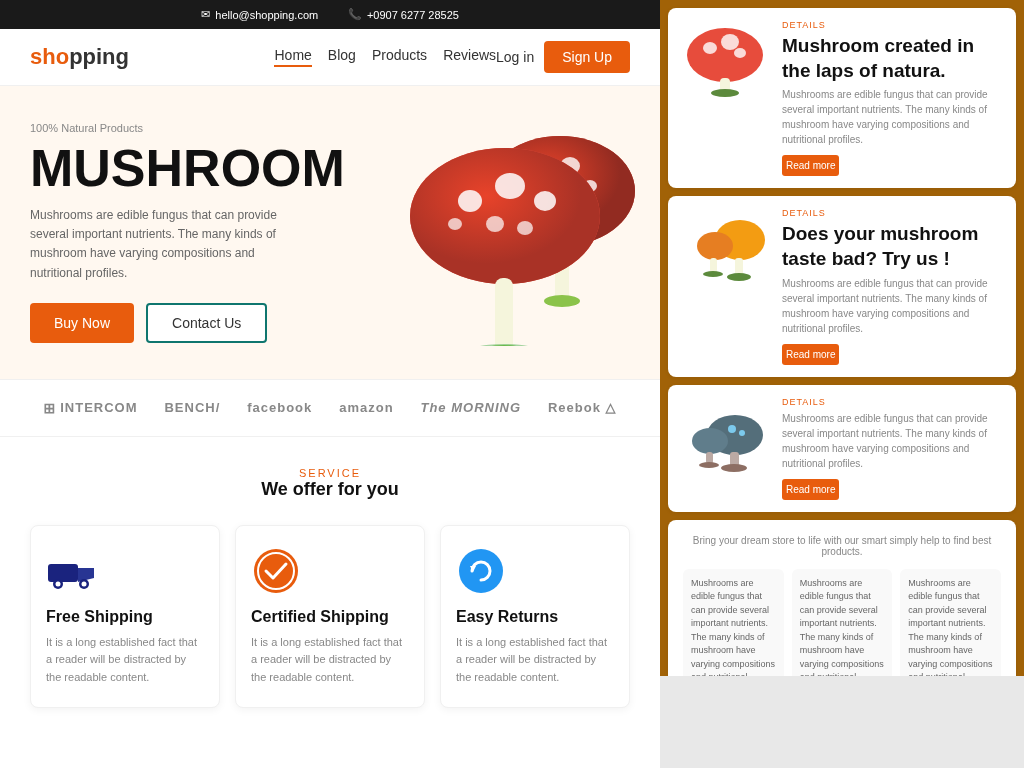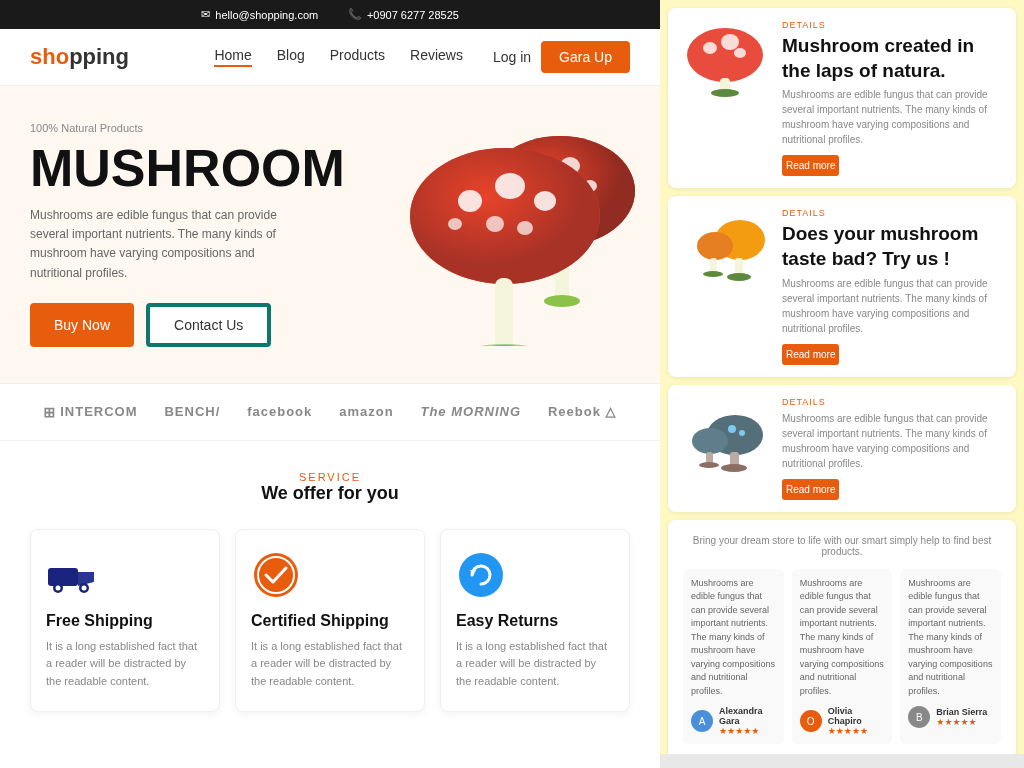--- a/index.html
+++ b/index.html
@@ -9,54 +9,54 @@
     .left-panel { width: 660px; height: 768px; overflow-y: auto; background: #fff; flex-shrink: 0; }
 
     
     .top-bar { background: #1a1a1a; color: #fff; font-size: 11px; padding: 8px 20px; display: flex; justify-content: center; gap: 30px; }
     .top-bar-item { display: flex; align-items: center; gap: 5px; }
 
     
     .nav { display: flex; align-items: center; padding: 12px 30px; border-bottom: 1px solid #f0f0f0; }
     .logo { font-size: 22px; font-weight: bold; color: #e85c0d; margin-right: auto; }
     .logo span { color: #333; }
-    .nav-links { display: flex; gap: 25px; margin-right: 30px; }
+    .nav-links { display: flex; gap: 16px; }
     .nav-links a { text-decoration: none; color: #333; font-size: 14px; }
     .nav-links a.active { color: #333; border-bottom: 2px solid #e85c0d; padding-bottom: 2px; }
     .nav-btn-login { background: none; border: none; cursor: pointer; font-size: 14px; color: #333; margin-right: 10px; }
     .nav-btn-signup { background: #e85c0d; color: #fff; border: none; padding: 8px 18px; border-radius: 4px; cursor: pointer; font-size: 14px; }
 
     
     .hero { background: #fff8f0; padding: 36px 30px; position: relative; min-height: 280px; overflow: hidden; }
     .hero-badge { font-size: 11px; color: #888; margin-bottom: 8px; }
     .hero-title { font-size: 52px; font-weight: 900; color: #111; margin-bottom: 12px; line-height: 1; }
     .hero-desc { font-size: 12px; color: #666; line-height: 1.6; max-width: 280px; margin-bottom: 20px; }
     .hero-btns { display: flex; gap: 12px; }
     .btn-buy { background: #e85c0d; color: #fff; border: none; padding: 10px 24px; border-radius: 4px; cursor: pointer; font-size: 14px; }
-    .btn-contact { background: #fff; color: #333; border: 4px solid #0f766e; padding: 10px 24px; border-radius: 4px; cursor: pointer; font-size: 14px; }
+    .btn-contact { background: #fff; color: #333; border: 2px solid #0f766e; padding: 10px 24px; border-radius: 4px; cursor: pointer; font-size: 14px; }
     .hero-img { position: absolute; right: 0; top: -10px; width: 320px; height: 280px; display: flex; align-items: center; justify-content: center; }
     
     .mushroom-hero { width: 280px; height: 260px; }
 
     
     .brands { display: flex; align-items: center; justify-content: space-around; padding: 20px 30px; border-top: 1px solid #f0f0f0; border-bottom: 1px solid #f0f0f0; }
     .brand { font-size: 13px; font-weight: bold; color: #888; letter-spacing: 1px; display: flex; align-items: center; gap: 4px; }
 
     
     .service-section { padding: 30px 30px 20px; text-align: center; }
     .service-label { font-size: 11px; color: #e85c0d; letter-spacing: 2px; text-transform: uppercase; margin-bottom: 0; }
     .service-title { font-size: 18px; font-weight: bold; color: #111; margin-bottom: 25px; }
     .service-cards { display: flex; gap: 15px; }
     .service-card { flex: 1; background: #fff; border: 1px solid #f0f0f0; border-radius: 8px; padding: 20px 15px; text-align: left; box-shadow: 0 2px 8px rgba(0,0,0,0.05); }
     .service-icon { width: 50px; height: 50px; margin-bottom: 12px; }
     .service-card-title { font-size: 16px; font-weight: bold; color: #111; margin-bottom: 8px; }
     .service-card-desc { font-size: 11px; color: #888; line-height: 1.6; }
 
     
-    .right-panel { width: 364px; height: 754px; overflow-y: auto; background: #fef9c3; flex-shrink: 0; }
+    .right-panel { width: 364px; height: 676px; overflow-y: auto; background: #a16207; flex-shrink: 0; }
 
     
     .product-card { display: flex; background: #fff; margin: 8px; border-radius: 8px; padding: 12px; box-shadow: 0 1px 4px rgba(0,0,0,0.08); gap: 12px; align-items: flex-start; }
     .product-img { width: 90px; height: 80px; flex-shrink: 0; display: flex; align-items: center; justify-content: center; }
     .product-info { flex: 1; }
     .product-detail-label { font-size: 9px; color: #e85c0d; letter-spacing: 1px; text-transform: uppercase; margin-bottom: 4px; }
     .product-title { font-size: 19px; font-weight: bold; color: #111; margin-bottom: 4px; line-height: 1.3; }
     .product-desc { font-size: 10px; color: #888; line-height: 1.5; margin-bottom: 8px; }
     .btn-read-more { background: #e85c0d; color: #fff; border: none; padding: 5px 4px; border-radius: 3px; cursor: pointer; font-size: 10px; }
 
@@ -97,21 +97,21 @@
     <div class="logo">
       <span style="color:#e85c0d;">sho</span><span style="color:#333;">pping</span>
     </div>
     <div class="nav-links">
       <a href="#" class="active">Home</a>
       <a href="#">Blog</a>
       <a href="#">Products</a>
       <a href="#">Reviews</a>
     </div>
     <button class="nav-btn-login">Log in</button>
-    <button class="nav-btn-signup">Gara Up</button>
+    <button class="nav-btn-signup">Sign Up</button>
   </nav>
 
   <div class="hero">
     <div class="hero-badge">100% Natural Products</div>
     <div class="hero-title">MUSHROOM</div>
     <div class="hero-desc">Mushrooms are edible fungus that can provide several important nutrients. The many kinds of mushroom have varying compositions and nutritional profiles.</div>
     <div class="hero-btns">
       <button class="btn-buy">Buy Now</button>
       <button class="btn-contact">Contact Us</button>
     </div>

